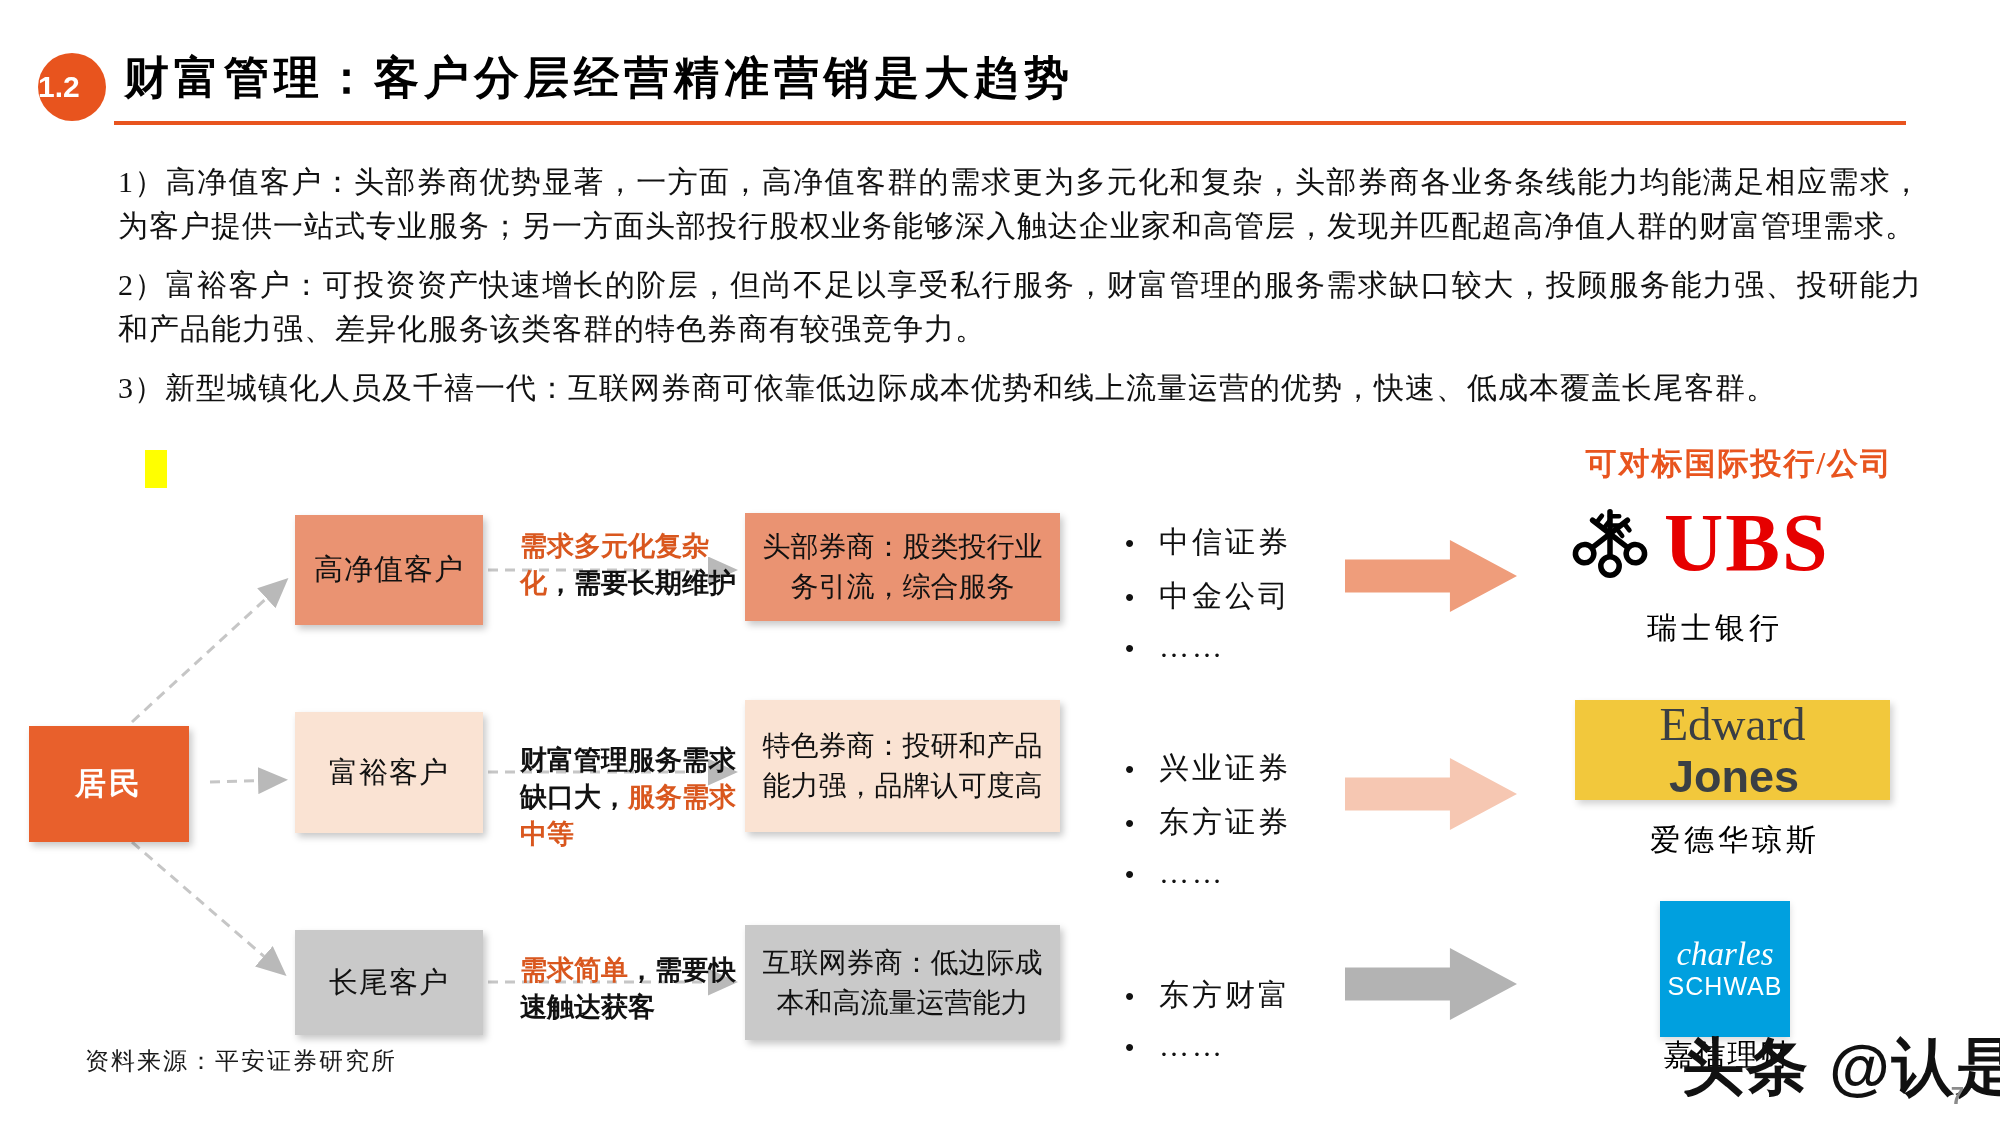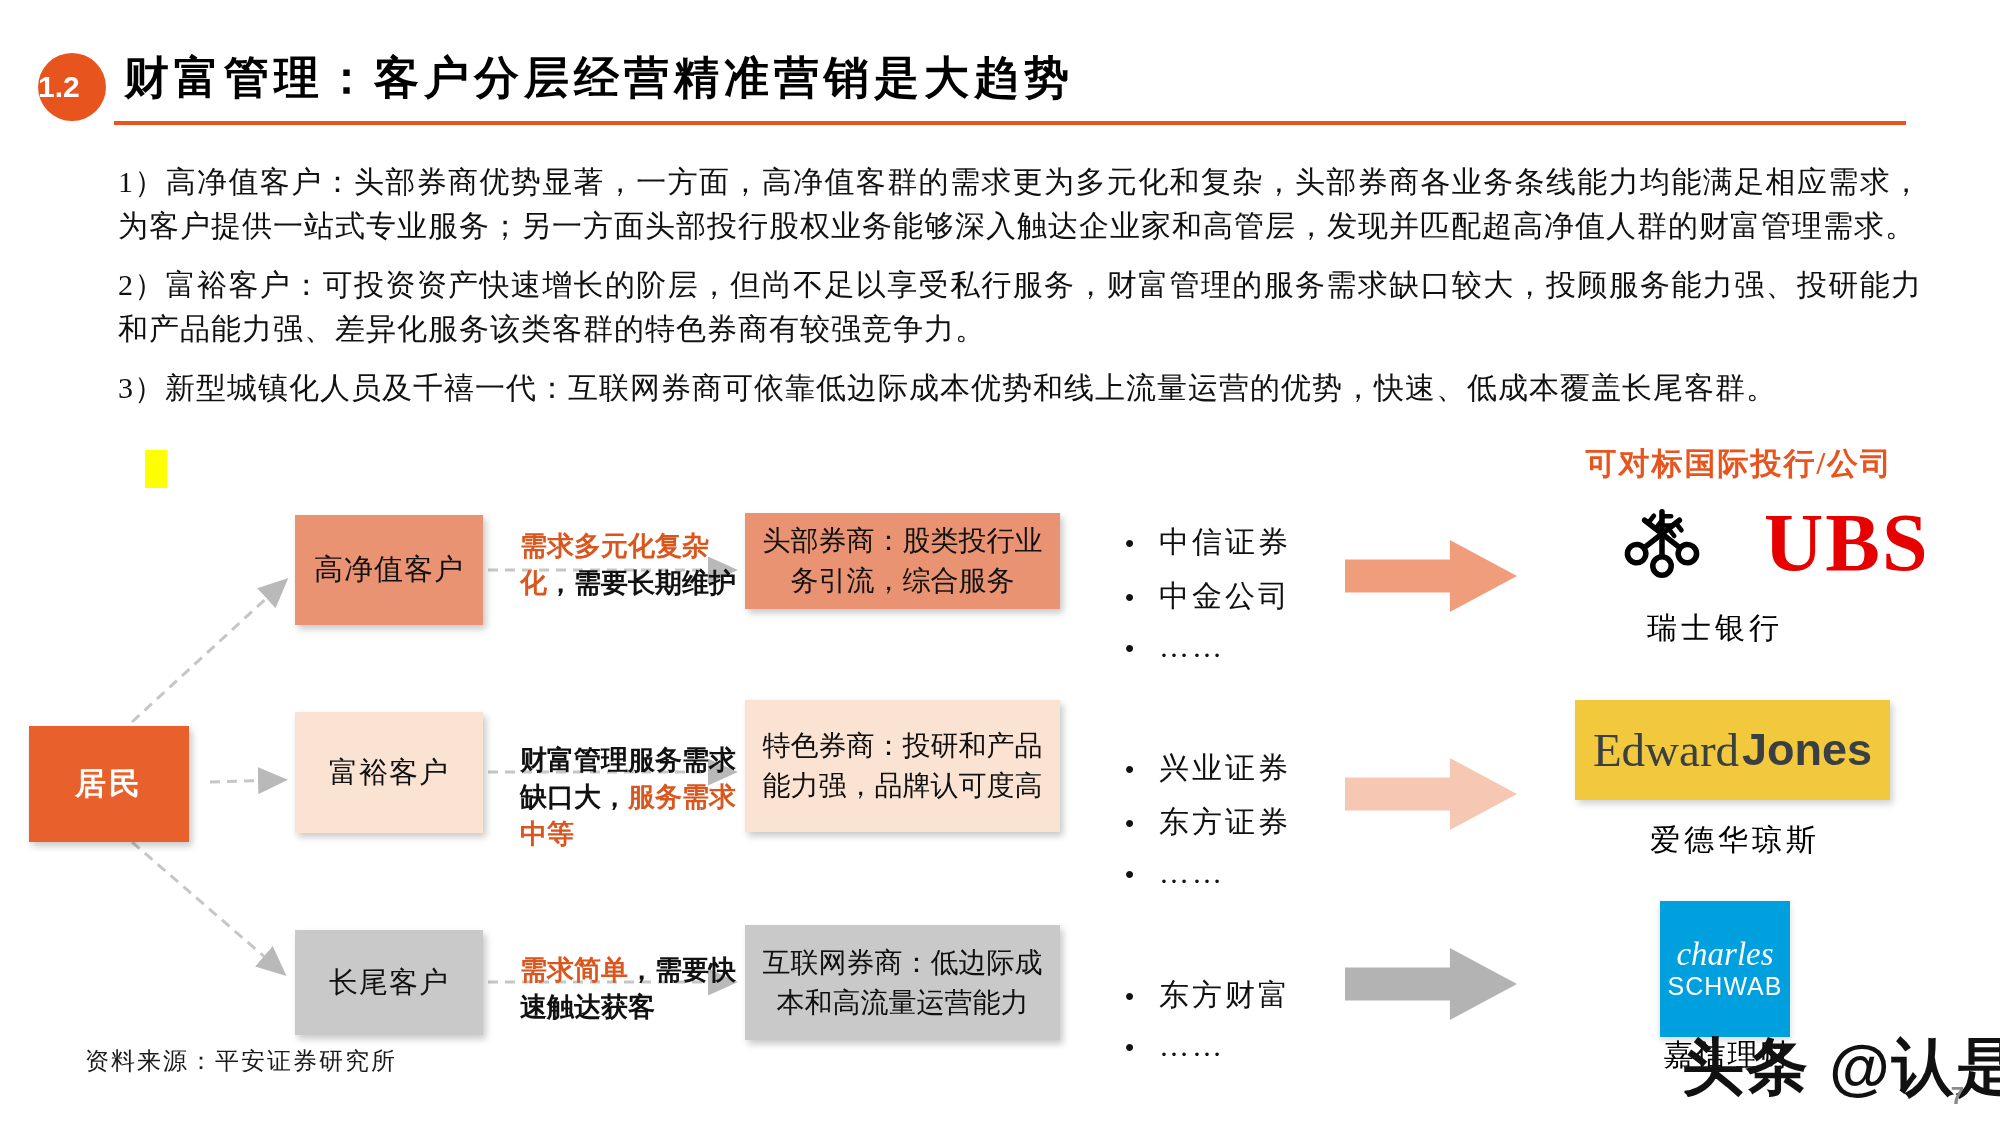--- a/index.html
+++ b/index.html
@@ -31,21 +31,21 @@
   
   .dbox{position:absolute;display:flex;align-items:center;justify-content:center;text-align:center;
         box-shadow:3px 4px 7px rgba(0,0,0,0.22);}
   .resident{left:29px;top:726px;width:160px;height:116px;background:var(--resident,#E8602C);}
   .resident span{color:#fff;font-size:31px;font-weight:bold;letter-spacing:3px;}
   .tier{left:295px;width:188px;font-size:29px;letter-spacing:1px;}
   .tier1{top:515px;height:110px;background:var(--tier1,#EA9372);}
   .tier2{top:712px;height:121px;background:var(--tier2,#FAE3D3);}
   .tier3{top:930px;height:105px;background:var(--tier3,#C9C9C9);}
   .broker{left:745px;width:315px;font-size:28px;line-height:40px;padding:6px 10px;box-sizing:border-box;}
-  .broker1{top:513px;height:96px;background:var(--tier1,#EA9372);text-align:center;}
+  .broker1{top:513px;height:108px;background:var(--tier1,#EA9372);text-align:center;}
   .broker2{top:700px;height:132px;background:var(--tier2,#FAE3D3);}
   .broker3{top:925px;height:115px;background:var(--tier3,#C9C9C9);}
   
   .need{position:absolute;left:520px;width:228px;font-size:27px;font-weight:bold;line-height:37px;}
   .n1{top:528px;}
   .n2{top:742px;width:240px;}
   .n3{top:952px;}
   .need .em{color:var(--em,#D9571E);}
   
   .companies{position:absolute;left:1125px;width:270px;list-style:none;margin:0;padding:0;font-size:30px;}
@@ -54,28 +54,28 @@
   .cl3{top:975px;}
   .companies li{display:flex;align-items:baseline;margin-bottom:13px;letter-spacing:3px;}
   .companies .bullet{font-family:"Liberation Sans",sans-serif;font-size:26px;margin-right:22px;}
   
   .block-arrow{position:absolute;left:1345px;width:172px;height:72px;
     clip-path:polygon(0 27%,61% 27%,61% 0,100% 50%,61% 100%,61% 73%,0 73%);}
   .ba1{top:540px;background:var(--arrow1,#EF9D7B);}
   .ba2{top:758px;background:var(--arrow2,#F6C7B2);}
   .ba3{top:948px;background:var(--arrow3,#B3B3B3);}
   
-  .logo-ubs{position:absolute;left:1616px;top:495px;display:flex;align-items:center;gap:48px;}
+  .logo-ubs{position:absolute;left:1564px;top:495px;display:flex;align-items:center;}
   .ubs-word{font-size:82px;font-weight:bold;color:var(--ubs,#E60000);letter-spacing:2px;line-height:1;margin-left:8px;}
   .logo-caption{position:absolute;text-align:center;font-size:30px;letter-spacing:4px;color:#000;}
   .cap1{left:1585px;top:608px;width:260px;}
   .cap2{left:1595px;top:820px;width:280px;}
   .cap3{left:1635px;top:1035px;width:185px;letter-spacing:2px;}
   .logo-ej{position:absolute;left:1575px;top:700px;width:315px;height:100px;background:var(--ej,#F2C83C);
-    display:flex;align-items:center;justify-content:center;box-shadow:3px 4px 7px rgba(0,0,0,0.18);}
+    display:flex;align-items:center;justify-content:center;box-shadow:3px 4px 7px rgba(0,0,0,0.18);flex-direction:column;}
   .ej-serif{font-family:"Liberation Serif","DejaVu Serif",serif;font-size:47px;color:var(--ej-text,#3A3F44);}
   .ej-bold{font-family:"Liberation Sans","DejaVu Sans",sans-serif;font-size:45px;font-weight:bold;color:var(--ej-text,#3A3F44);margin-left:3px;}
   .logo-schwab{position:absolute;left:1660px;top:893px;width:130px;height:136px;background:var(--schwab,#00A0DF);
     display:flex;flex-direction:column;align-items:center;justify-content:center;box-shadow:0 3px 7px rgba(0,0,0,0.15);margin-top:8px;}
   .cs-line1{font-style:italic;font-size:33px;color:#fff;line-height:1.05;}
   .cs-line2{font-family:"Liberation Sans","DejaVu Sans",sans-serif;font-size:25px;color:#fff;letter-spacing:1px;line-height:1.2;}
   
   .source{position:absolute;left:85px;top:1045px;font-size:24px;letter-spacing:2px;color:#1a1a1a;}
   .watermark{position:absolute;left:1682px;top:1025px;font-family:"Liberation Sans","DejaVu Sans",sans-serif;
     font-size:62px;font-weight:900;color:var(--watermark,#111111);letter-spacing:2px;white-space:nowrap;}

